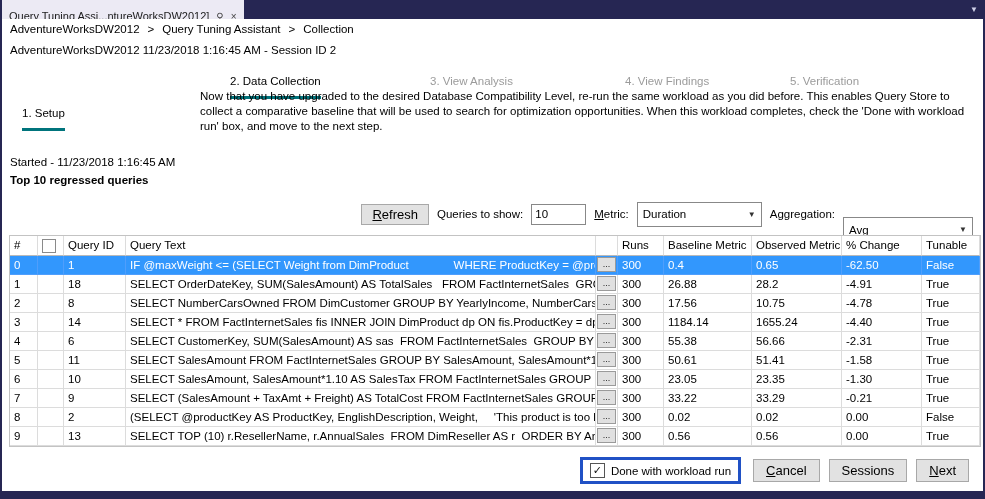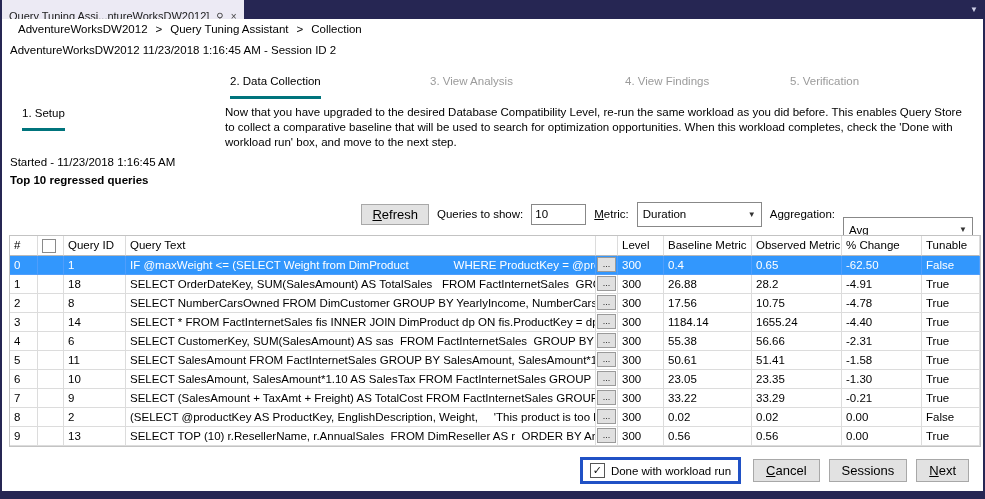--- a/index.html
+++ b/index.html
@@ -5,29 +5,29 @@
 <style>
   :root{ --teal:#00747c; --sel:#3297fd; --frame:#262653; --focus:#2051c5; }
   *{cursor:default;}
   body{margin:0;font-family:"Liberation Sans",sans-serif;}
   .frame{position:relative;width:985px;height:499px;background:var(--frame);overflow:hidden;}
   .tabstrip{position:absolute;top:0;left:0;right:0;height:19px;display:flex;align-items:stretch;color:#fff;}
   .doc-tab{margin-left:2px;background:#eceaf4;color:#1b1b1b;font-size:11px;display:flex;align-items:center;gap:7px;padding:16px 7px;}
   .tab-pin,.tab-close{font-size:10px;color:#444;}
   .tab-menu{margin-left:auto;align-self:center;font-size:8px;color:#cfd0e8;padding-right:7px;}
   .content{position:absolute;left:2px;right:2px;top:19px;bottom:8px;background:#fff;font-size:11.5px;color:#000;}
-  .breadcrumb{position:absolute;top:4px;left:8px;margin-left:8px;}
+  .breadcrumb{position:absolute;top:4px;left:8px;}
   .bc-sep{margin:0 8px;}
   .session{position:absolute;top:25px;left:8px;}
   .steps{position:absolute;top:56px;left:0;right:0;height:28px;}
   .step{position:absolute;top:0;padding-bottom:9px;}
   .step.pending{color:#9b9b9b;}
   .step.done,.step.active{color:#000;border-bottom:3px solid var(--teal);}
   .substep{position:absolute;top:91px;left:8px;display:inline-block;padding-bottom:9px;border-bottom:3px solid var(--teal);}
-  .desc{position:absolute;top:86px;left:198px;right:12px;line-height:15px;margin-left:25px;}
+  .desc{position:absolute;top:70px;left:198px;right:12px;line-height:15px;}
   .started{position:absolute;top:137px;left:8px;}
   .top10{position:absolute;top:155px;left:8px;font-weight:bold;}
   .controls{position:absolute;top:167px;left:8px;right:10px;display:flex;justify-content:flex-end;align-items:center;gap:8px;}
   .lbl{display:inline-block;}
   .btn{background:#e2e2e2;border:1px solid #a8a8a8;font-family:inherit;font-size:13px;height:23px;padding:0 12px;color:#000;}
   .controls .btn{height:21px;padding:0 10px;}
   .txt{width:55px;height:21px;border:1px solid #888;font-family:inherit;font-size:11.5px;padding:0 3px;box-sizing:border-box;}
   .dd{width:125px;height:25px;border:1px solid #888;background:#fff;display:flex;align-items:center;justify-content:space-between;padding:0 5px;box-sizing:border-box;}
   .dd2{width:130px;margin-top:31px;}
   .dd-arrow{font-size:8px;color:#333;}
@@ -95,21 +95,21 @@
       </div>
     </div>
 
     <div class="grid">
       <div class="trow thead">
         <div class="tc th">#</div>
         <div class="tc th"><span class="cb"></span></div>
         <div class="tc th">Query ID</div>
         <div class="tc th">Query Text</div>
         <div class="tc th"></div>
-        <div class="tc th">Level</div>
+        <div class="tc th">Runs</div>
         <div class="tc th">Baseline Metric</div>
         <div class="tc th">Observed Metric</div>
         <div class="tc th">% Change</div>
         <div class="tc th">Tunable</div>
       </div>
       <div>
           <div class="trow selected">
             <div class="tc">0</div>
             <div class="tc"></div>
             <div class="tc">1</div>

